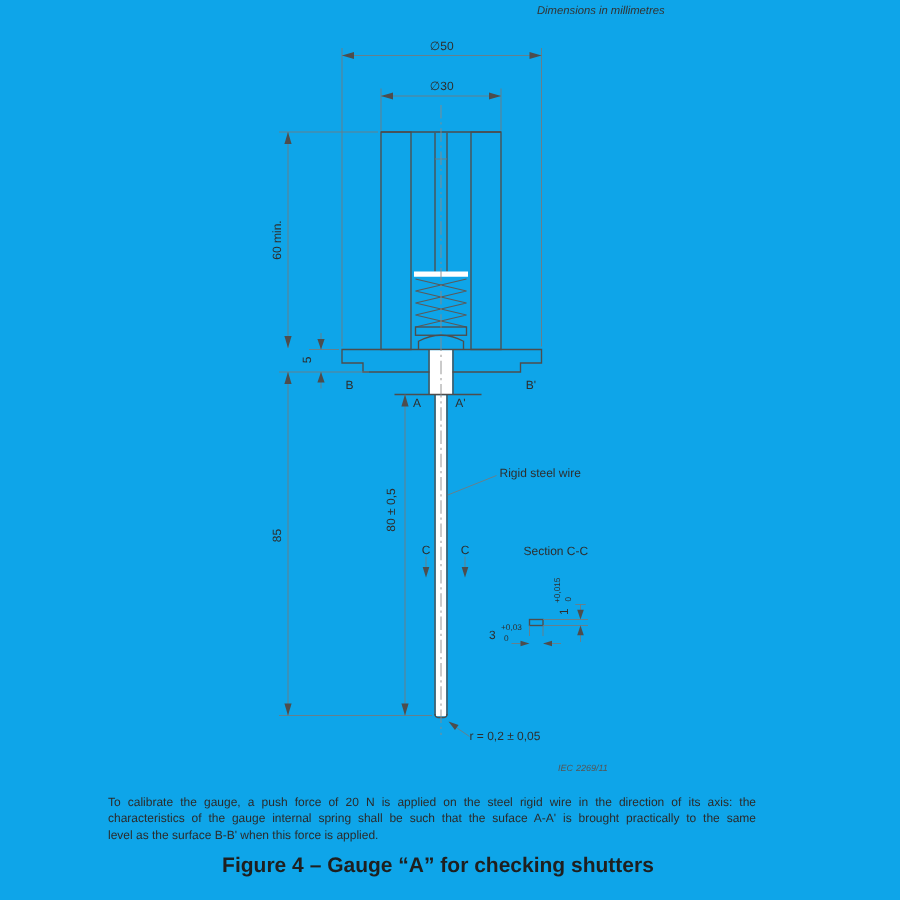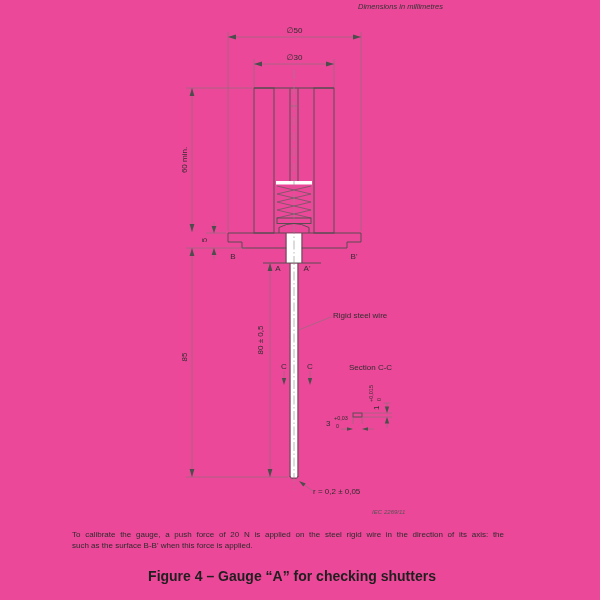--- a/index.html
+++ b/index.html
@@ -1,16 +1,16 @@
 <!DOCTYPE html>
 <html><head>
 <meta charset="utf-8">
 <style>
   html,body{margin:0;padding:0;background:#fff;}
-  #page{position:relative;width:600px;height:600px;background:#ec4899;overflow:hidden;
+  #page{position:relative;width:600px;height:600px;background:#0ea5e9;overflow:hidden;
         font-family:"Liberation Sans",sans-serif;color:#2e2e2e;}
   #dims-note{position:absolute;left:358px;top:2px;font-size:7.5px;font-style:italic;
              color:#333;white-space:nowrap;}
   #drawing{position:absolute;left:0;top:0;}
   .outline{stroke:#4d4d4d;stroke-width:0.9;fill:none;}
   .thick{stroke:#4d4d4d;stroke-width:1;fill:none;}
   .thin{stroke:#787878;stroke-width:0.55;fill:none;}
   .coil{stroke:#5a5a5a;stroke-width:0.7;fill:none;}
   .cl{stroke:#8a8a8a;stroke-width:0.6;fill:none;stroke-dasharray:9 2.5 1.5 2.5;}
   .ah{fill:#4d4d4d;stroke:none;}
@@ -180,18 +180,19 @@
     </g>
 
     <g>
       <text class="iectxt" x="372" y="514">IEC</text>
       <text class="iectxt" x="384" y="514">2269/11</text>
     </g>
   </svg>
 
   <div id="caption">
     <div class="cap-just">To calibrate the gauge, a push force of 20 N is applied on the steel rigid wire in the direction of its axis: the</div>
-    <div class="cap-last">such as the surface B-B' when this force is applied.</div>
+    <div class="cap-just">characteristics of the gauge internal spring shall be such that the suface A-A' is brought practically to the same</div>
+    <div class="cap-last">level as the surface B-B' when this force is applied.</div>
   </div>
 
   <div id="figure-title">Figure 4 – Gauge “A” for checking shutters</div>
 
 </div>
 
 </body></html>

